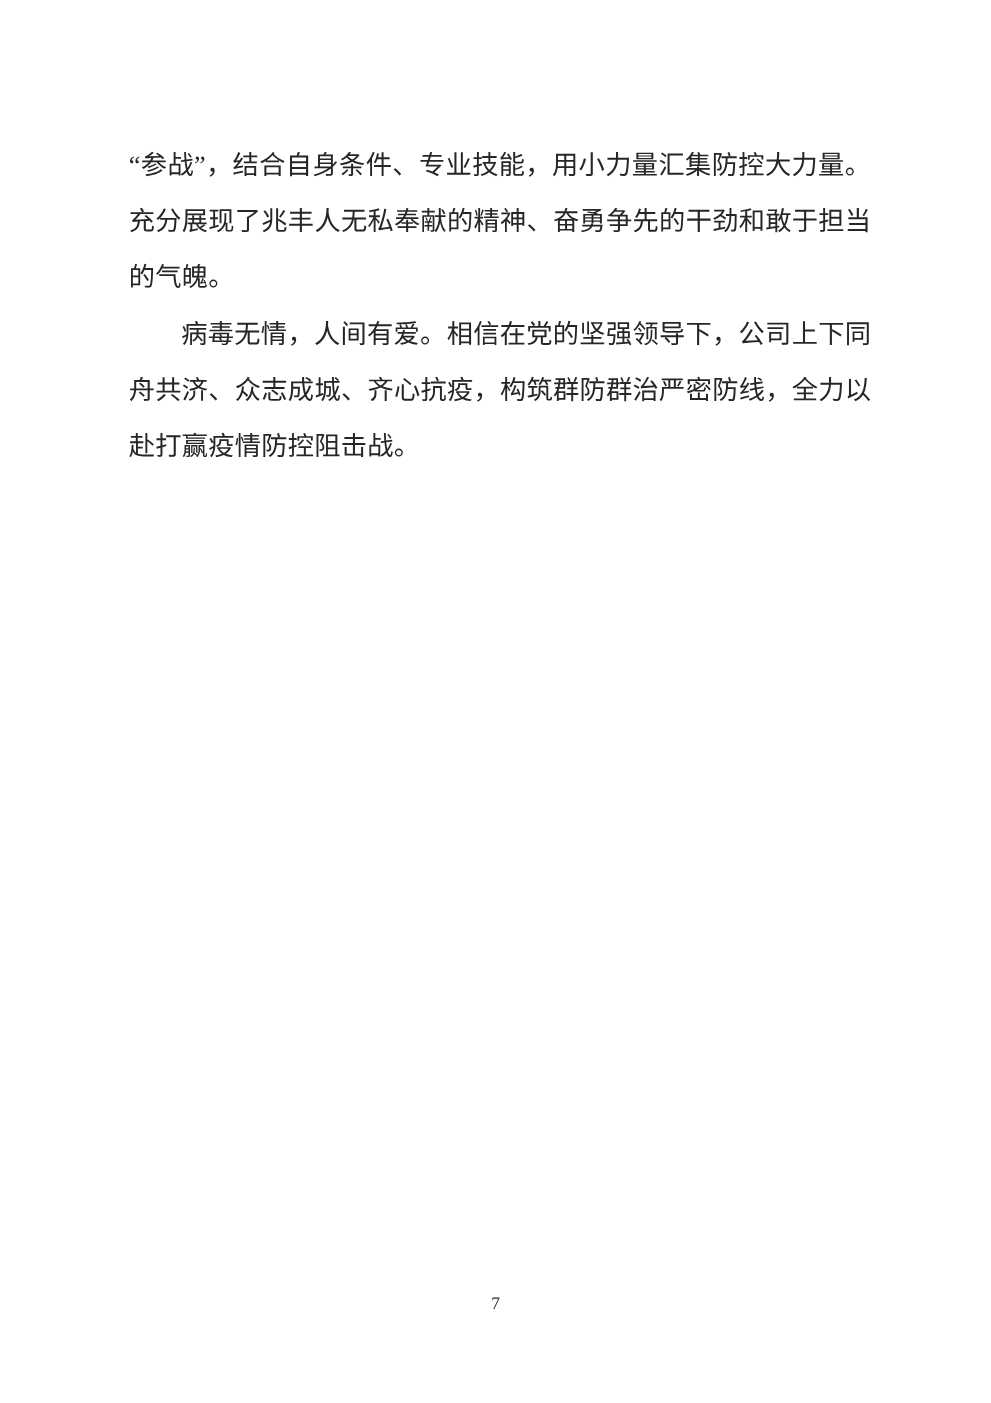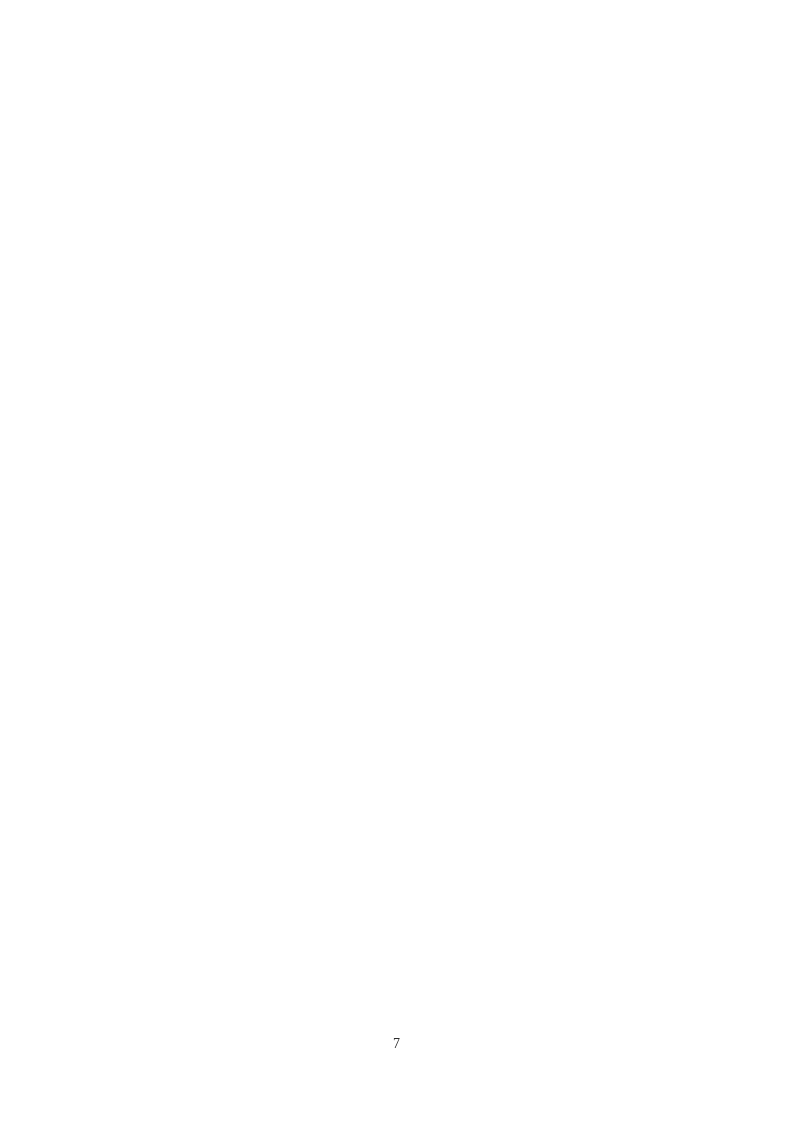--- a/index.html
+++ b/index.html
@@ -46,18 +46,22 @@
     line-height: 20px;
     color: #2b2b2b;
     font-family: "Liberation Serif", "DejaVu Serif", serif;
   }
 </style>
 </head>
 <body>
 
 <div class="page">
 
+  <div class="content">
+    <p>“参战”，结合自身条件、专业技能，用小力量汇集防控大力量。充分展现了兆丰人无私奉献的精神、奋勇争先的干劲和敢于担当的气魄。</p>
+    <p class="indented">病毒无情，人间有爱。相信在党的坚强领导下，公司上下同舟共济、众志成城、齐心抗疫，构筑群防群治严密防线，全力以赴打赢疫情防控阻击战。</p>
+  </div>
 
   <div class="footer">
     <span class="page-number">7</span>
   </div>
 
 </div>
 
 </body></html>

